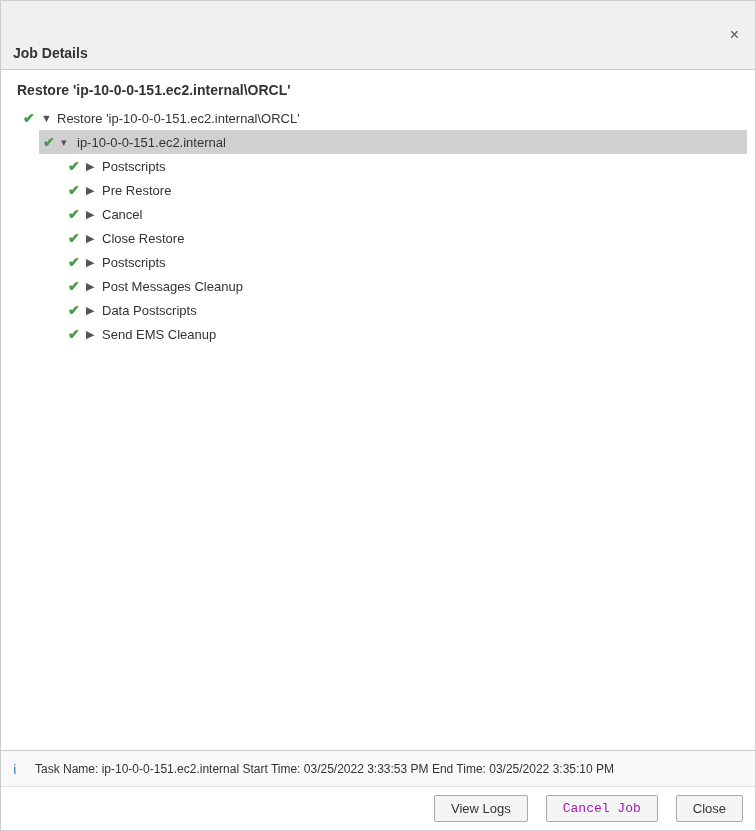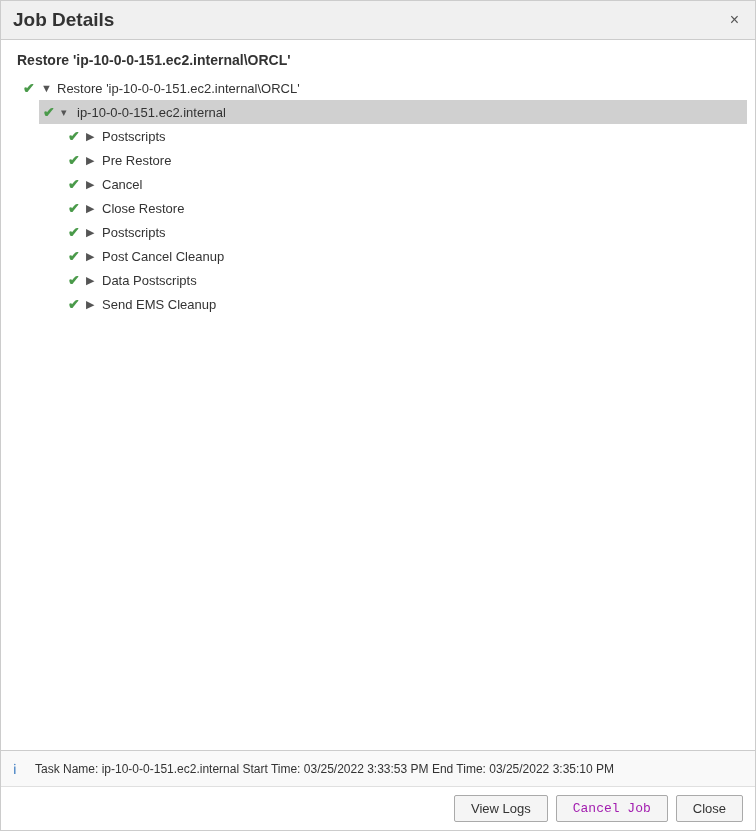--- a/index.html
+++ b/index.html
@@ -24,23 +24,24 @@
     }
     .dialog-header {
       background: #f0f0f0;
       border-bottom: 1px solid #ccc;
       padding: 8px 12px;
       display: flex;
       justify-content: space-between;
       align-items: center;
     }
     .dialog-title {
-      font-size: 19px;
+      font-size: 14px;
       font-weight: bold;
       color: #333;
+      margin-top: 36px;
     }
     .close-btn {
       background: none;
       border: none;
       font-size: 16px;
       cursor: pointer;
       color: #555;
       line-height: 1;
       padding: 0 4px;
     }
@@ -100,21 +101,21 @@
     }
     .info-icon {
       color: #3a7ac0;
       font-size: 14px;
       min-width: 16px;
     }
     .dialog-footer-buttons {
       padding: 8px 12px;
       display: flex;
       justify-content: flex-end;
-      gap: 8px;
+      gap: 18px;
       border-top: 1px solid #e0e0e0;
       background: #fff;
     }
     .btn {
       padding: 5px 16px;
       font-size: 13px;
       border: 1px solid #aaa;
       background: #f5f5f5;
       color: #333;
       cursor: pointer;
@@ -179,21 +180,21 @@
 
       <div class="tree-item indent-3">
         <span class="check-icon">✔</span>
         <span class="tree-toggle">▶</span>
         <span class="tree-label">Postscripts</span>
       </div>
 
       <div class="tree-item indent-3">
         <span class="check-icon">✔</span>
         <span class="tree-toggle">▶</span>
-        <span class="tree-label">Post Cancel Cleanup</span>
+        <span class="tree-label">Post Messages Cleanup</span>
       </div>
 
       <div class="tree-item indent-3">
         <span class="check-icon">✔</span>
         <span class="tree-toggle">▶</span>
         <span class="tree-label">Data Postscripts</span>
       </div>
 
       <div class="tree-item indent-3">
         <span class="check-icon">✔</span>

